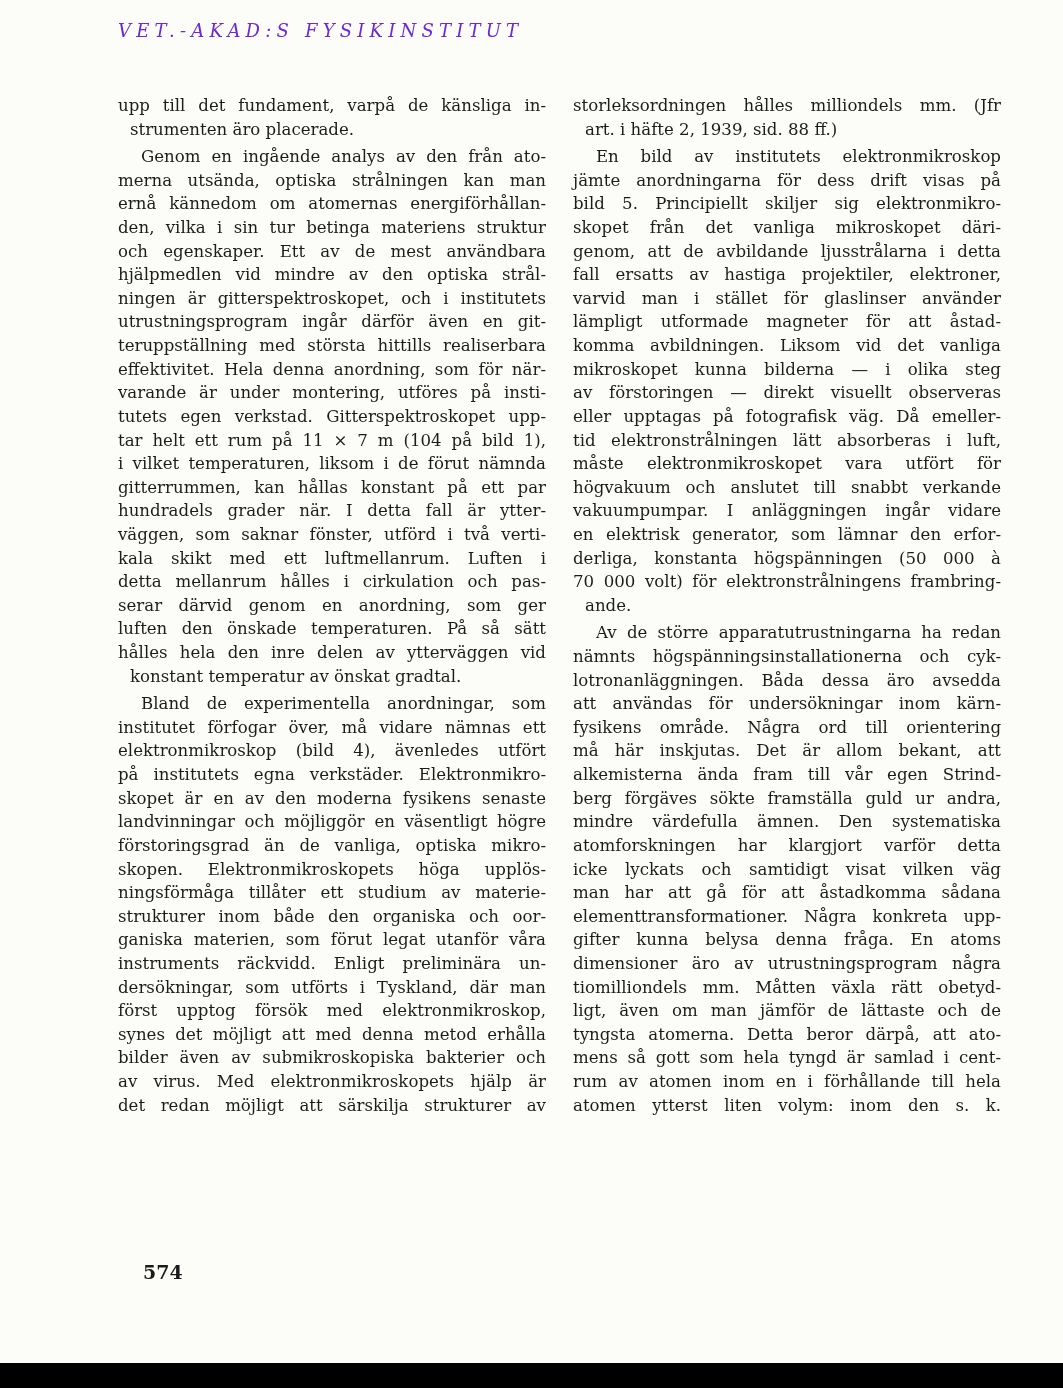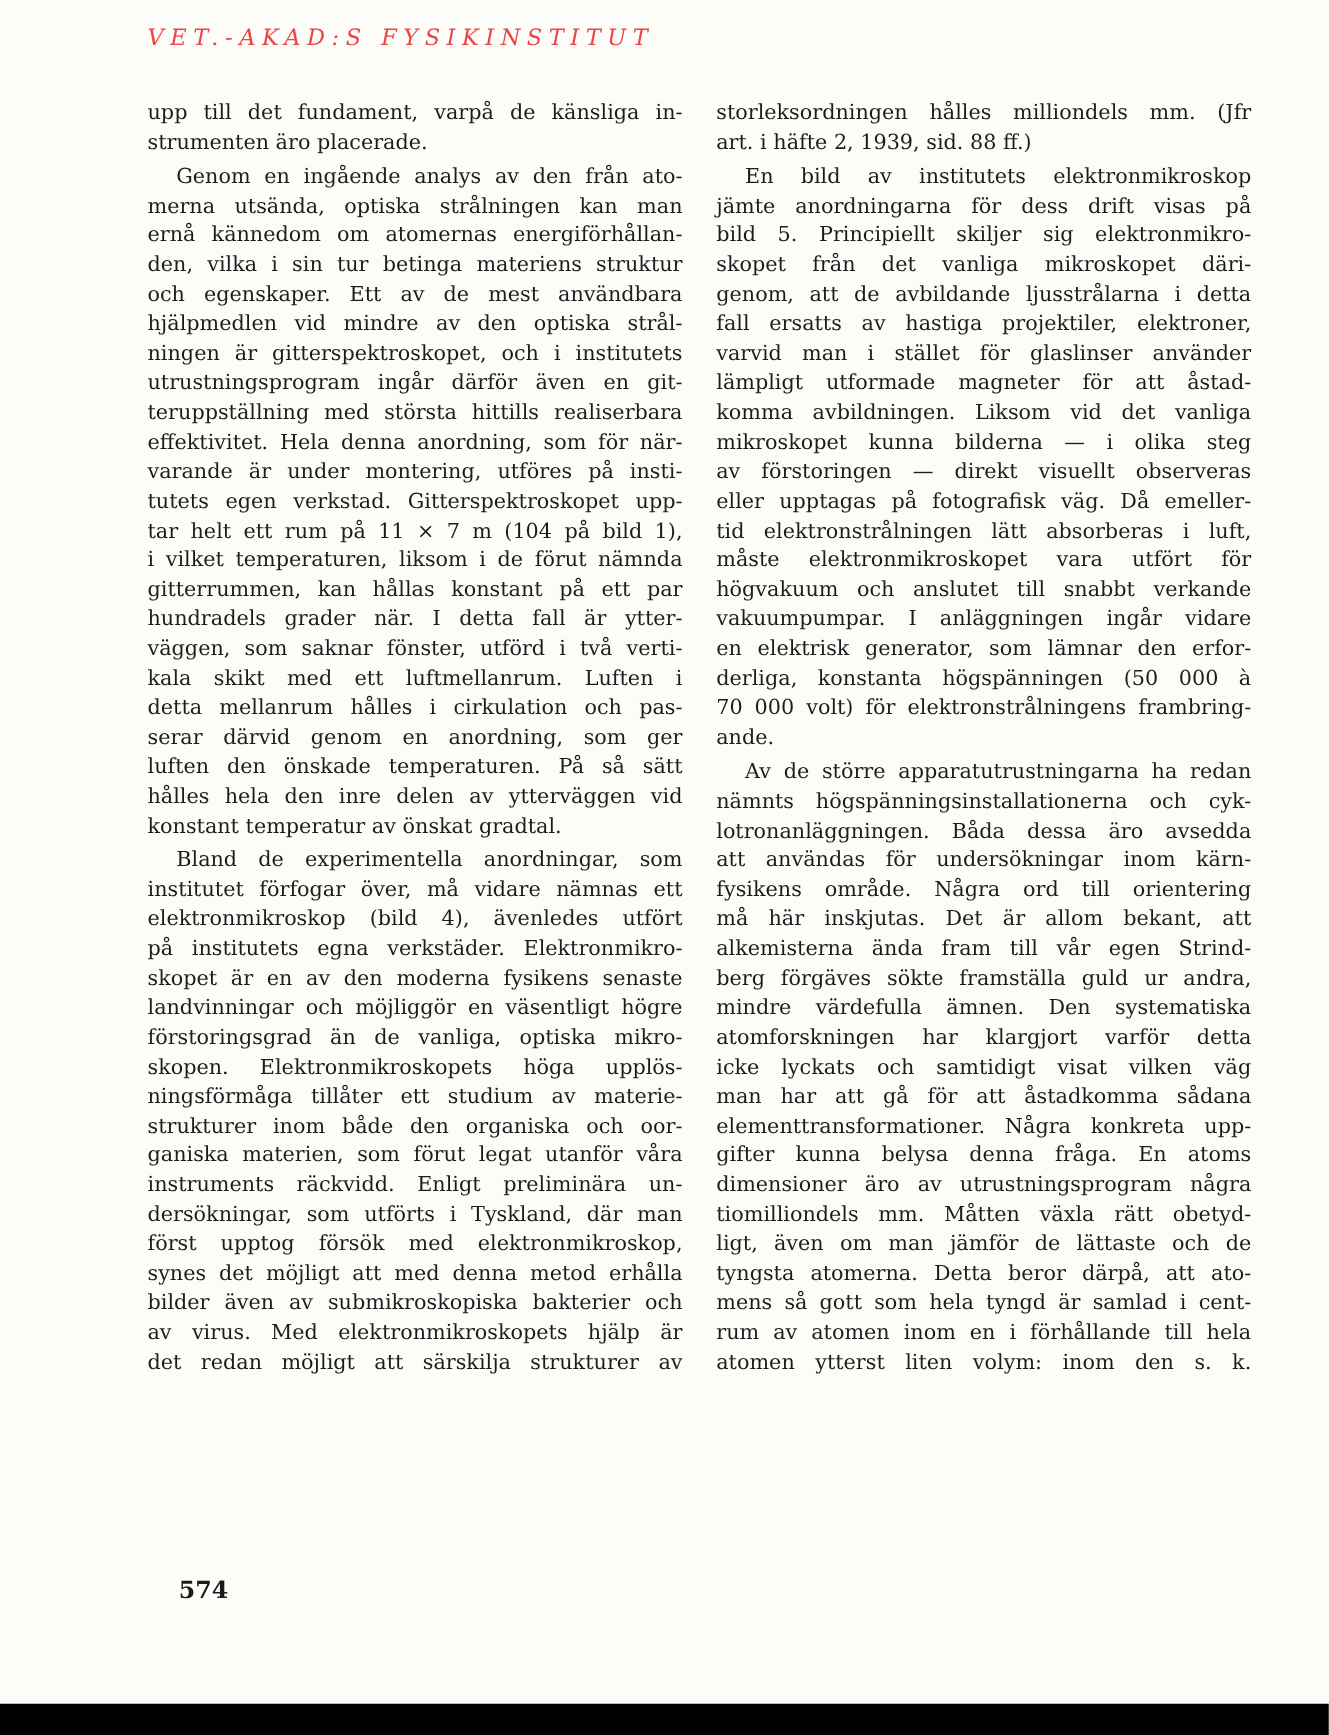--- a/index.html
+++ b/index.html
@@ -23,26 +23,26 @@
       background: #fcfcf9;
     }
     .running-head {
       position: absolute;
       left: 118px;
       top: 20px;
       font-family: "DejaVu Serif", "Liberation Serif", serif;
       font-style: italic;
       font-size: 18px;
       letter-spacing: 5.2px;
-      color: #ef4444;
+      color: #6d28d9;
       white-space: nowrap;
     }
     .column {
       position: absolute;
-      top: 78px;
+      top: 94px;
       width: 428px;
       font-size: 16.6px;
       line-height: 23.62px;
       text-align: justify;
       text-align-last: auto;
       hyphens: manual;
     }
     .col-left { left: 118px; }
     .col-right { left: 573px; }
     .para {
@@ -51,20 +51,21 @@
     .line {
       display: block;
       text-align: justify;
       text-align-last: justify;
       white-space: nowrap;
       height: 23.62px;
       overflow: visible;
     }
     .line.last {
       text-align-last: left;
+      margin-left: 12px;
     }
     .line.indent {
       text-indent: 23px;
     }
     .folio {
       position: absolute;
       left: 143px;
       top: 1245px;
       font-family: "DejaVu Serif", "Liberation Serif", serif;
       font-weight: bold;

